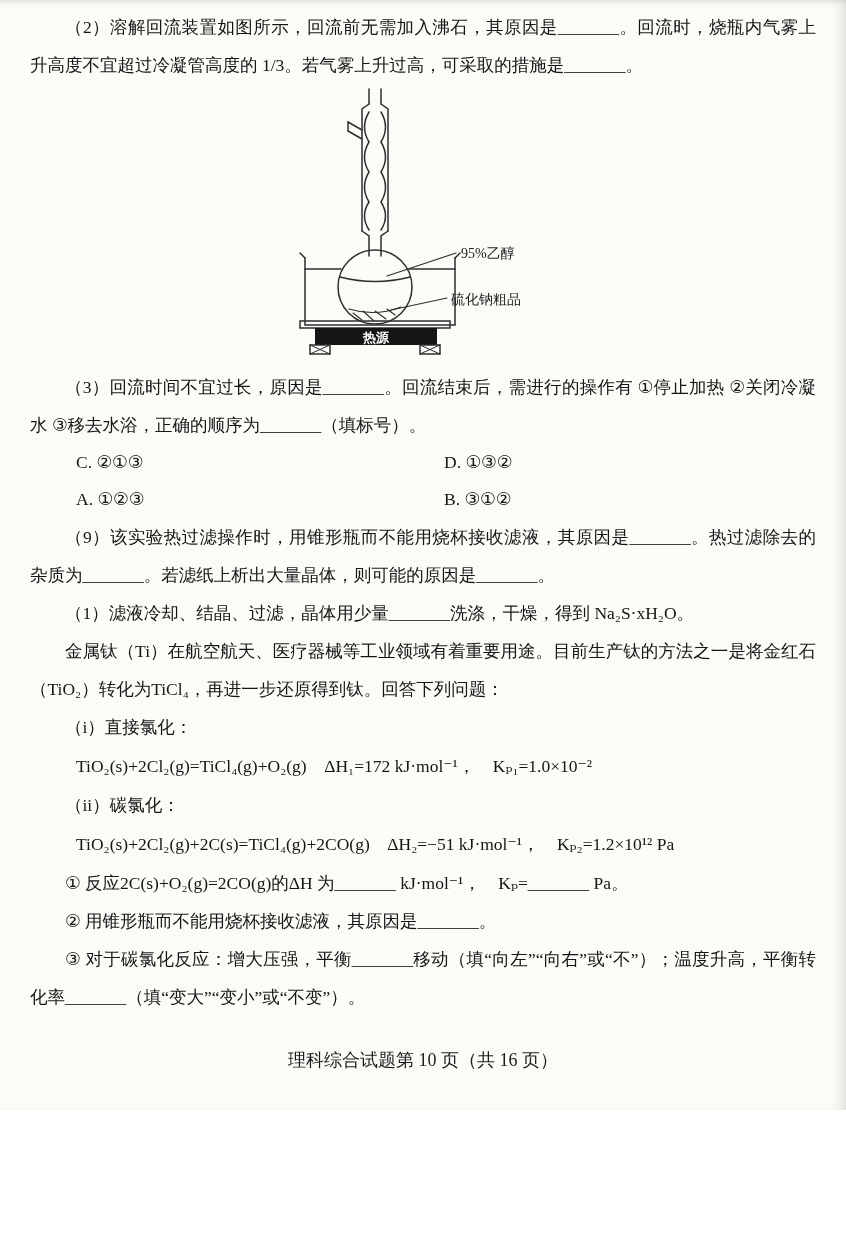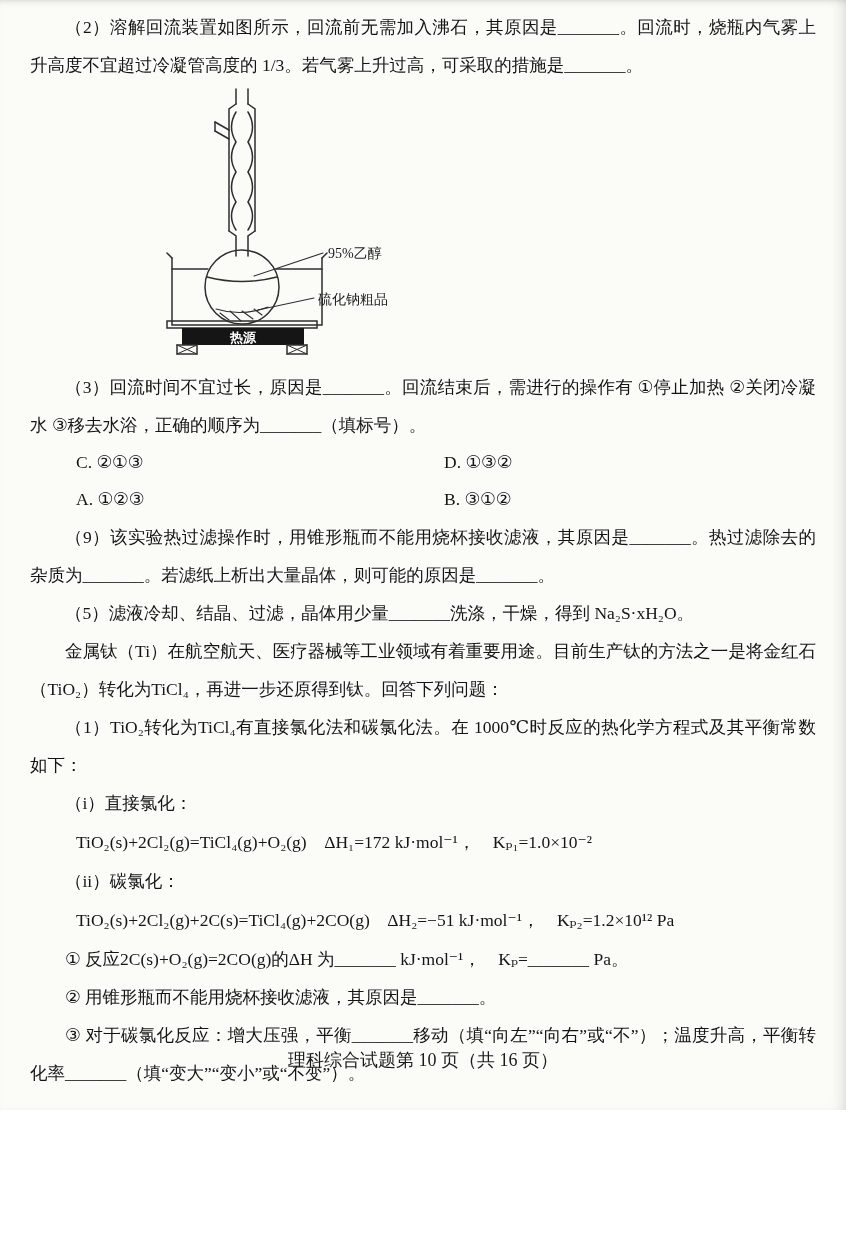--- a/index.html
+++ b/index.html
@@ -21,20 +21,21 @@
   }
   .para {
     margin: 0;
     line-height: 38px;
     text-align: justify;
   }
   .indent { text-indent: 2em; }
   .figure {
     margin: 2px 0 0 0;
     display: flex;
+    justify-content: center;
   }
   .opts { margin-left: 46px; }
   .opt-row { display: flex; line-height: 37px; }
   .opt-left { width: 368px; display: inline-block; }
   .eq {
     margin: 0;
     padding-left: 46px;
     line-height: 40px;
     text-align: left;
     white-space: nowrap;
@@ -119,24 +120,23 @@
       <span class="opt-left">C. ②①③</span>
       <span>D. ①③②</span>
     </div>
     <div class="opt-row">
       <span class="opt-left">A. ①②③</span>
       <span>B. ③①②</span>
     </div>
   </div>
 
   <p class="para indent">（9）该实验热过滤操作时，用锥形瓶而不能用烧杯接收滤液，其原因是_______。热过滤除去的杂质为_______。若滤纸上析出大量晶体，则可能的原因是_______。</p>
-  <p class="para indent">（5）滤液冷却、结晶、过滤，晶体用少量_______洗涤，干燥，得到 Na₂S·xH₂O。</p>
+  <p class="para indent">（1）滤液冷却、结晶、过滤，晶体用少量_______洗涤，干燥，得到 Na₂S·xH₂O。</p>
 
   <p class="para indent">金属钛（Ti）在航空航天、医疗器械等工业领域有着重要用途。目前生产钛的方法之一是将金红石（TiO₂）转化为TiCl₄，再进一步还原得到钛。回答下列问题：</p>
-  <p class="para indent">（1）TiO₂转化为TiCl₄有直接氯化法和碳氯化法。在 1000℃时反应的热化学方程式及其平衡常数如下：</p>
 
   <p class="para indent">（i）直接氯化：</p>
   <p class="para eq">TiO₂(s)+2Cl₂(g)=TiCl₄(g)+O₂(g)　ΔH₁=172 kJ·mol⁻¹，　Kₚ₁=1.0×10⁻²</p>
 
   <p class="para indent">（ii）碳氯化：</p>
   <p class="para eq">TiO₂(s)+2Cl₂(g)+2C(s)=TiCl₄(g)+2CO(g)　ΔH₂=−51 kJ·mol⁻¹，　Kₚ₂=1.2×10¹² Pa</p>
 
   <p class="para indent">① 反应2C(s)+O₂(g)=2CO(g)的ΔH 为_______ kJ·mol⁻¹，　Kₚ=_______ Pa。</p>
   <p class="para indent">② 用锥形瓶而不能用烧杯接收滤液，其原因是_______。</p>
   <p class="para indent">③ 对于碳氯化反应：增大压强，平衡_______移动（填“向左”“向右”或“不”）；温度升高，平衡转化率_______（填“变大”“变小”或“不变”）。</p>

